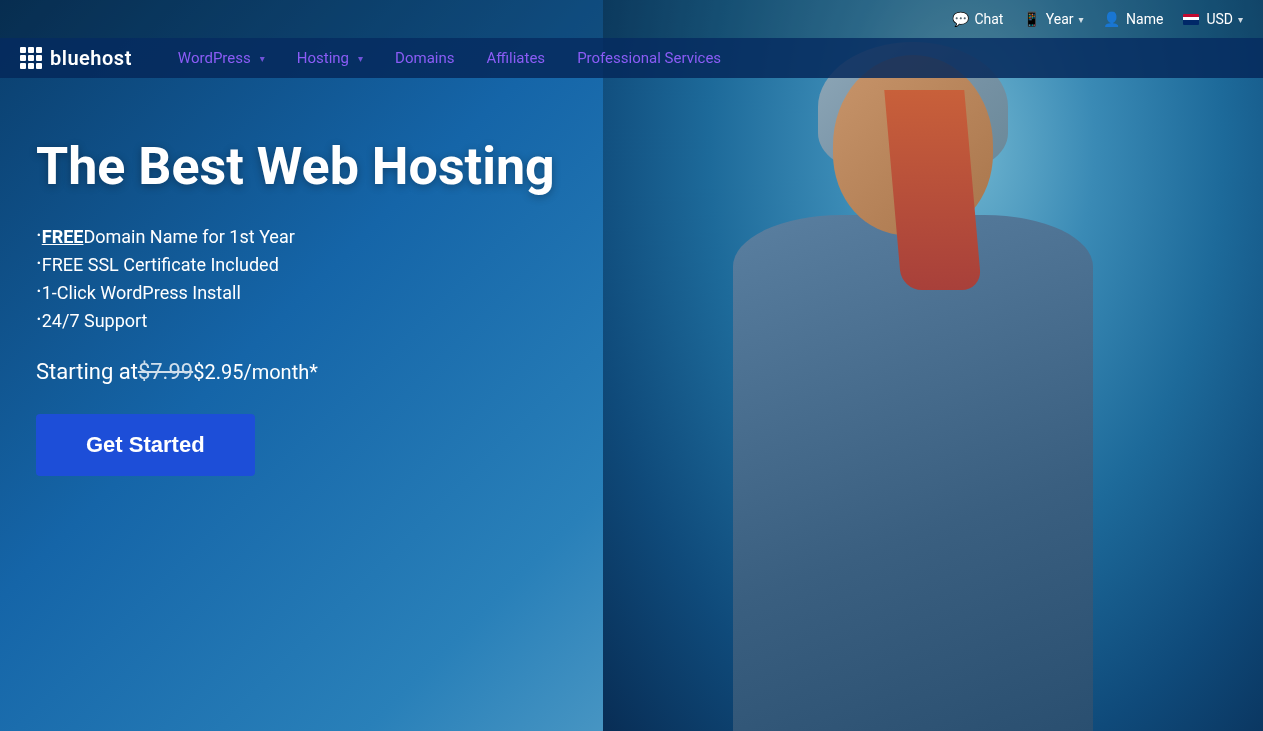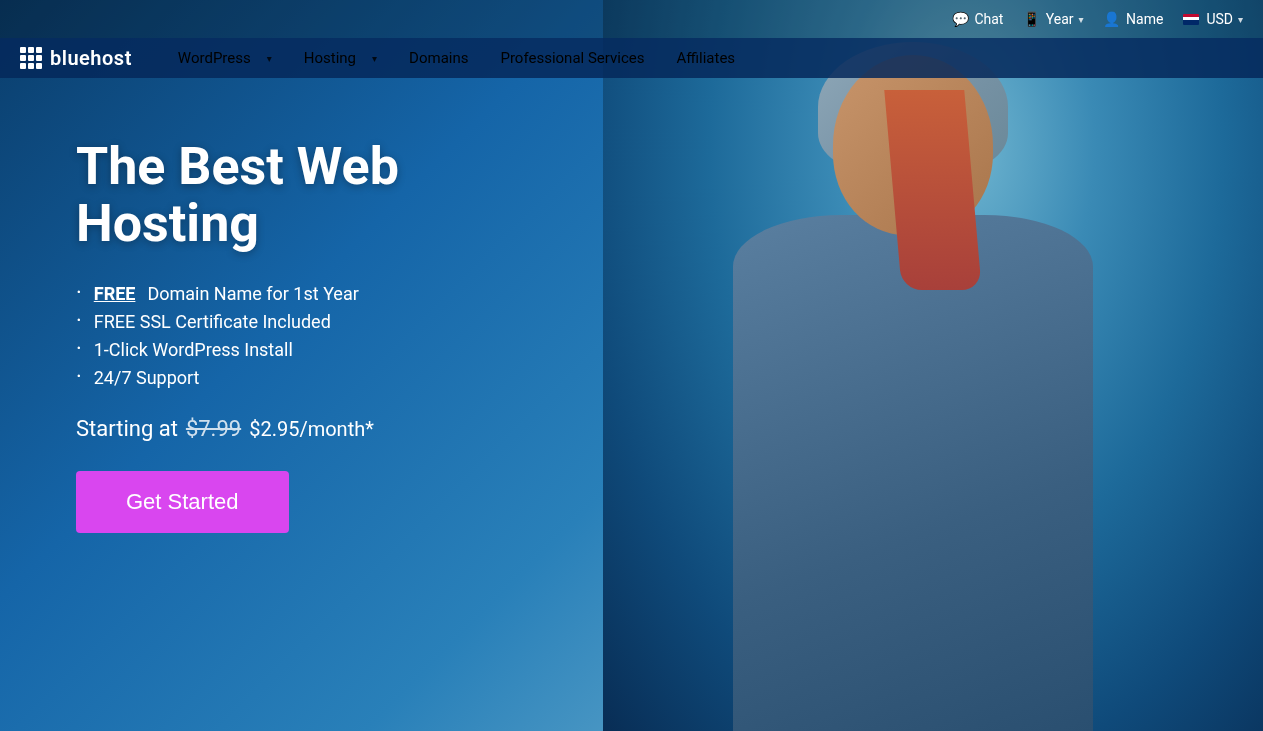--- a/index.html
+++ b/index.html
@@ -86,42 +86,42 @@
     }
 
     .nav-items {
       display: flex;
       align-items: center;
       gap: 0;
       list-style: none;
     }
 
     .nav-item {
-      color: #000000;
+      color: #8b5cf6;
       font-size: 15px;
       padding: 0 16px;
       cursor: pointer;
       display: flex;
       align-items: center;
-      gap: 16px;
+      gap: 9px;
       height: 58px;
       white-space: nowrap;
       transition: background 0.2s;
     }
 
     .nav-chevron {
       font-size: 10px;
       opacity: 0.8;
     }
 
     
     .hero-content {
       position: relative;
       z-index: 10;
-      padding: 60px 76px;
+      padding: 60px 36px;
       max-width: 600px;
     }
 
     .hero-title {
       color: #fff;
       font-size: 52px;
       font-weight: 700;
       line-height: 1.1;
       margin-bottom: 30px;
       text-shadow: 0 2px 8px rgba(0,0,0,0.3);
@@ -131,61 +131,61 @@
       list-style: none;
       margin-bottom: 28px;
     }
 
     .hero-features li {
       color: #fff;
       font-size: 18px;
       margin-bottom: 6px;
       display: flex;
       align-items: center;
-      gap: 12px;
+      gap: 0;
     }
 
     .hero-features li::before {
       content: '·';
       font-size: 22px;
       line-height: 1;
     }
 
     .free-text {
       text-decoration: underline;
       font-weight: 700;
     }
 
     .hero-price {
       color: #fff;
       font-size: 22px;
       margin-bottom: 30px;
       display: flex;
       align-items: center;
-      gap: 8px;
+      gap: 0;
     }
 
     .old-price {
       text-decoration: line-through;
       opacity: 0.8;
     }
 
     .new-price {
       font-weight: 400;
       font-size: 20px;
     }
 
     .cta-button {
-      background: #d946ef;
+      background: #1d4ed8;
       color: #fff;
       border: none;
       border-radius: 4px;
       padding: 18px 50px;
       font-size: 22px;
-      font-weight: 400;
+      font-weight: 700;
       cursor: pointer;
       display: inline-block;
       margin-bottom: 20px;
       transition: background 0.2s;
     }
 
     .hero-disclaimer {
       color: #7ecfff;
       font-size: 14px;
       font-style: italic;
@@ -313,24 +313,24 @@
       <span class="nav-chevron">▾</span>
     </li>
     <li class="nav-item">
       <span>Hosting</span>
       <span class="nav-chevron">▾</span>
     </li>
     <li class="nav-item">
       <span>Domains</span>
     </li>
     <li class="nav-item">
+      <span>Affiliates</span>
+    </li>
+    <li class="nav-item">
       <span>Professional Services</span>
-    </li>
-    <li class="nav-item">
-      <span>Affiliates</span>
     </li>
   </ul>
 </nav>
 
 <div class="hero-bg"></div>
 
 <div class="person-area">
   <div class="person-bg"></div>
   <div class="person-jacket"></div>
   <div class="person-hat"></div>

